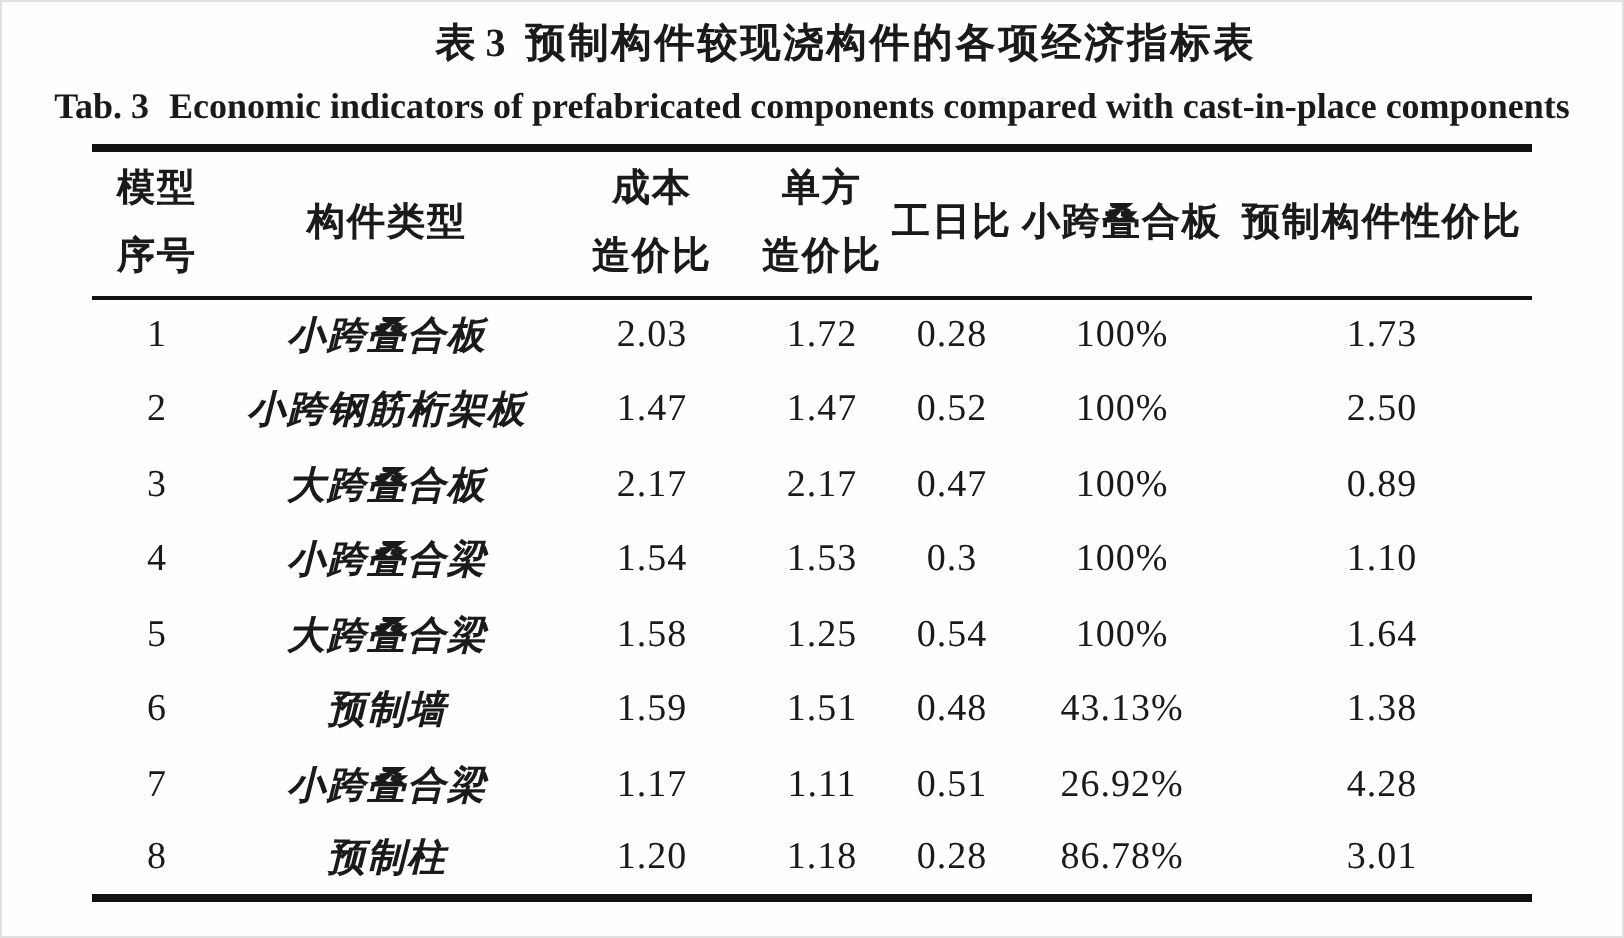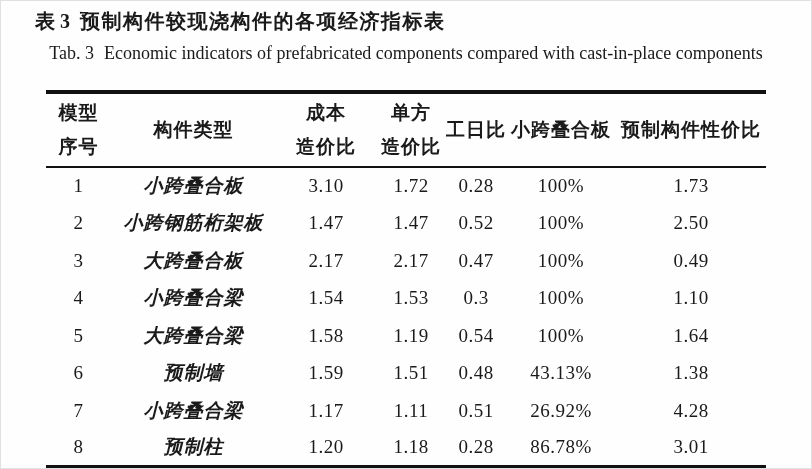--- a/index.html
+++ b/index.html
@@ -9,46 +9,46 @@
     height: 469px;
     box-sizing: border-box;
     background: #fefefe;
     border: 1px solid #e0e0e0;
     overflow: hidden;
     font-family: "Liberation Sans", sans-serif;
     color: #1a1a1a;
   }
   .title-zh {
     margin-top: 7px;
-    text-align: left;
+    text-align: center;
     font-size: 20px;
     font-weight: 700;
     letter-spacing: 1.5px;
     white-space: nowrap;
     padding-left: 34px;
   }
   .title-zh .cap-num {
     font-family: "Liberation Serif", serif;
     letter-spacing: 0;
     margin-right: 10px;
   }
   .title-en {
     margin-top: 8px;
     text-align: center;
     font-family: "Liberation Serif", serif;
-    font-weight: 400;
+    font-weight: 700;
     font-size: 18px;
     white-space: nowrap;
   }
   .title-en .cap-num { margin-right: 10px; }
   table.econ {
     border-collapse: collapse;
     table-layout: fixed;
     width: 720px;
-    margin: 26px 0 0 45px;
+    margin: 8px 0 0 45px;
     border-top: 4px solid #111111;
     border-bottom: 4px solid #111111;
   }
   col.c1 { width: 65px; }
   col.c2 { width: 165px; }
   col.c3 { width: 100px; }
   col.c4 { width: 70px; }
   col.c5 { width: 60px; }
   col.c6 { width: 110px; }
   col.c7 { width: 150px; }
@@ -127,21 +127,21 @@
         </th>
         <th>
           <span class="hline">预制构件性价比</span>
         </th>
       </tr>
     </thead>
     <tbody>
       <tr>
         <td>1</td>
         <td class="type-cell">小跨叠合板</td>
-        <td>3.10</td>
+        <td>2.03</td>
         <td>1.72</td>
         <td>0.28</td>
         <td>100%</td>
         <td>1.73</td>
       </tr>
       <tr>
         <td>2</td>
         <td class="type-cell">小跨钢筋桁架板</td>
         <td>1.47</td>
         <td>1.47</td>
@@ -149,36 +149,36 @@
         <td>100%</td>
         <td>2.50</td>
       </tr>
       <tr>
         <td>3</td>
         <td class="type-cell">大跨叠合板</td>
         <td>2.17</td>
         <td>2.17</td>
         <td>0.47</td>
         <td>100%</td>
-        <td>0.49</td>
+        <td>0.89</td>
       </tr>
       <tr>
         <td>4</td>
         <td class="type-cell">小跨叠合梁</td>
         <td>1.54</td>
         <td>1.53</td>
         <td>0.3</td>
         <td>100%</td>
         <td>1.10</td>
       </tr>
       <tr>
         <td>5</td>
         <td class="type-cell">大跨叠合梁</td>
         <td>1.58</td>
-        <td>1.19</td>
+        <td>1.25</td>
         <td>0.54</td>
         <td>100%</td>
         <td>1.64</td>
       </tr>
       <tr>
         <td>6</td>
         <td class="type-cell">预制墙</td>
         <td>1.59</td>
         <td>1.51</td>
         <td>0.48</td>

